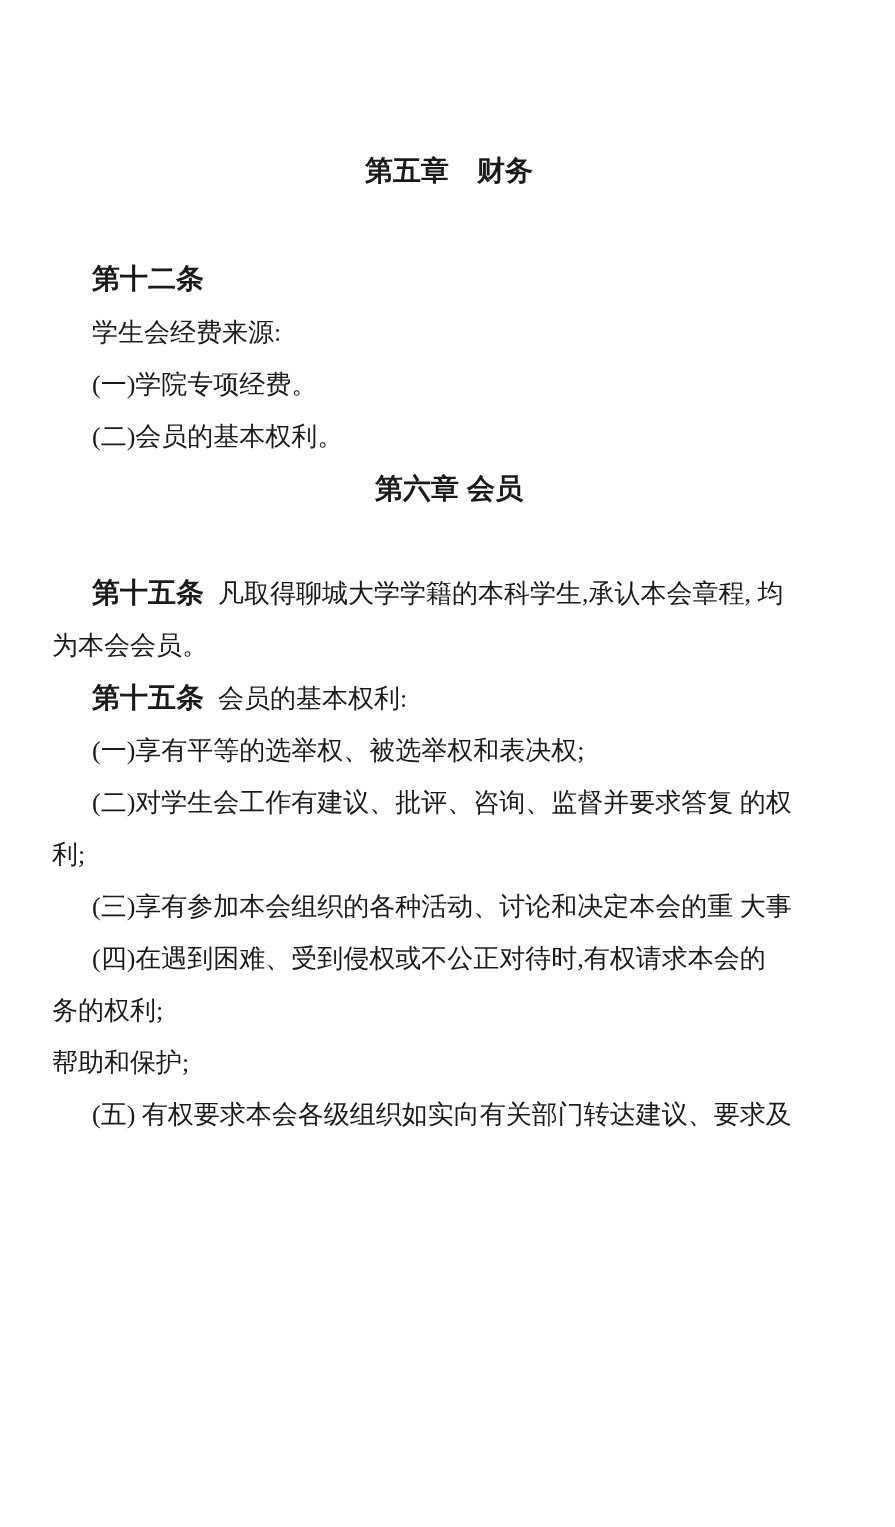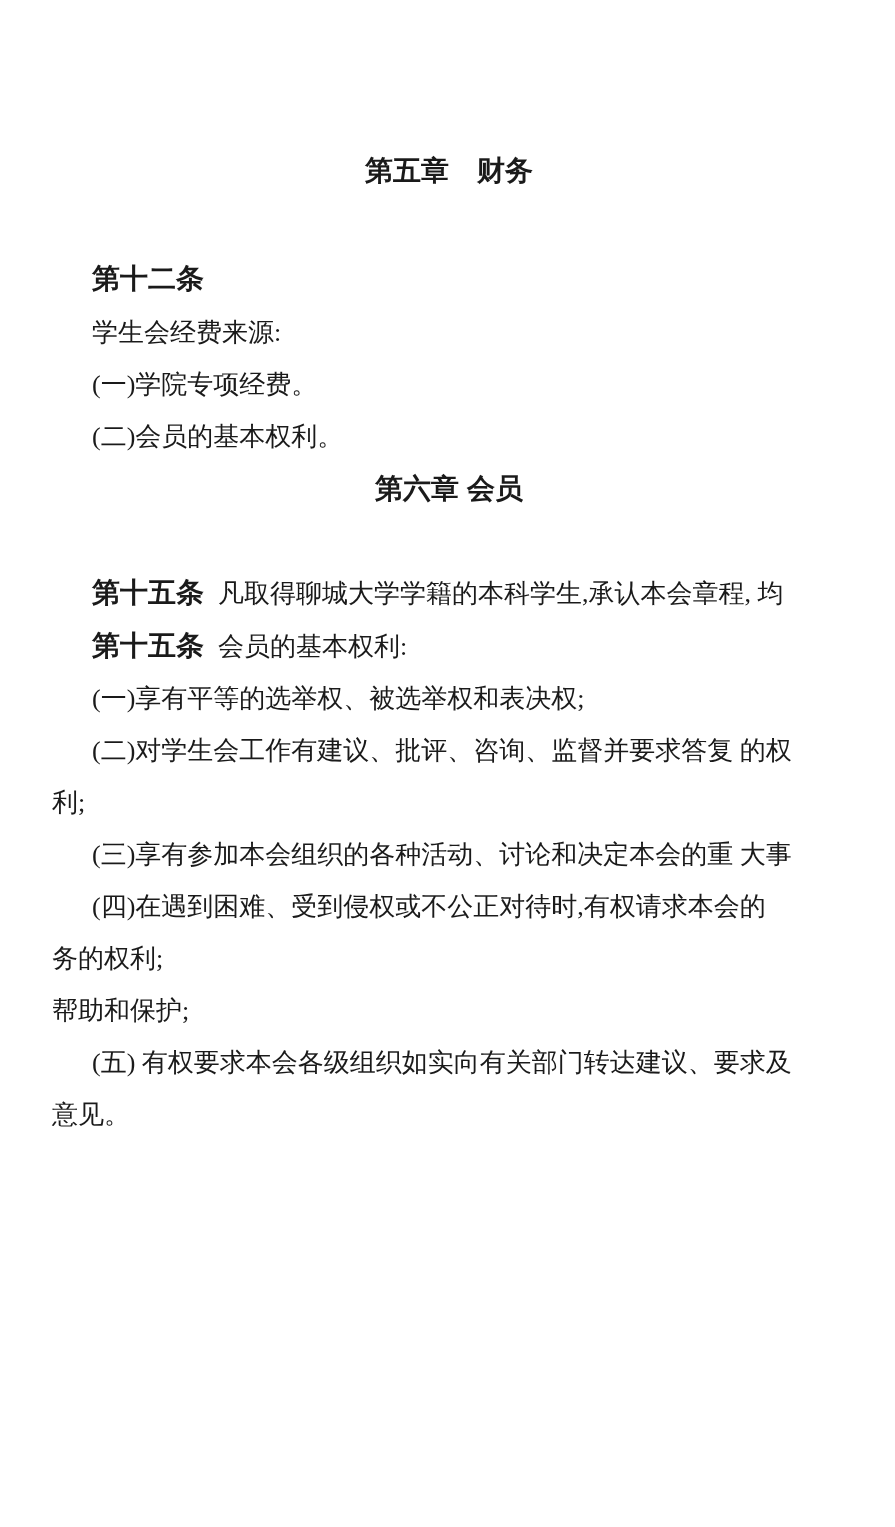--- a/index.html
+++ b/index.html
@@ -61,32 +61,32 @@
   <div class="line b5">(一)学院专项经费。</div>
   <div class="line b5">(二)会员的基本权利。</div>
 
 
 
   <div class="chapter-title">第六章 会员</div>
 
   <div class="line indent mt-para">
     <span class="lead">第十五条</span><span>凡取得聊城大学学籍的本科学生,承认本会章程, 均</span>
   </div>
+  <div class="line">为本会会员。</div>
 
   <div class="line indent">
     <span class="lead">第十五条</span><span>会员的基本权利:</span>
   </div>
 
   <div class="line indent">(一)享有平等的选举权、被选举权和表决权;</div>
 
   <div class="line indent">(二)对学生会工作有建议、批评、咨询、监督并要求答复 的权</div>
   <div class="line">利;</div>
 
   <div class="line indent">(三)享有参加本会组织的各种活动、讨论和决定本会的重 大事</div>
   <div class="line indent">(四)在遇到困难、受到侵权或不公正对待时,有权请求本会的</div>
 
   <div class="line">务的权利;</div>
   <div class="line">帮助和保护;</div>
 
   <div class="line indent">(五) 有权要求本会各级组织如实向有关部门转达建议、要求及</div>
-  <div class="line">意见。</div>
 
 </div>
 
 </body></html>

